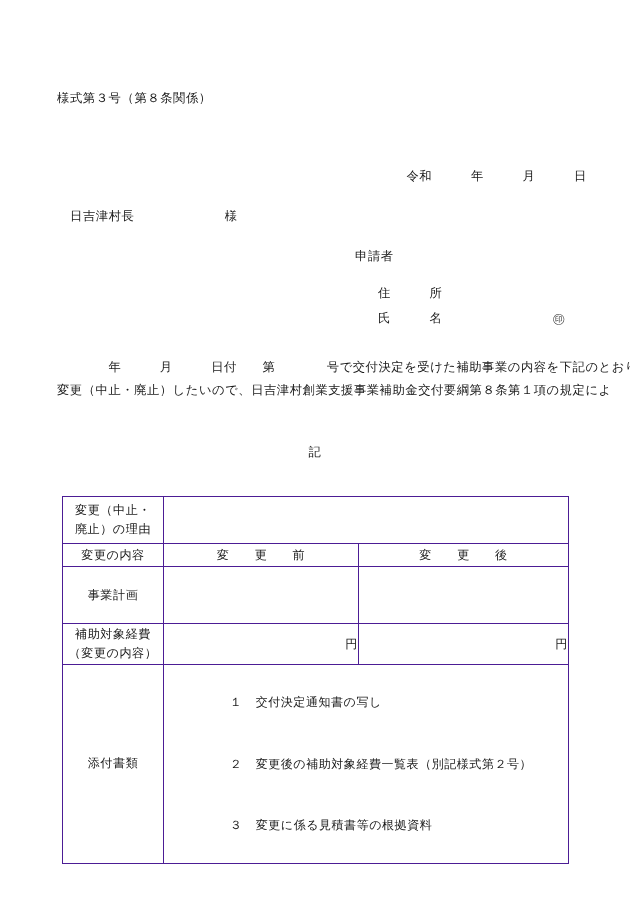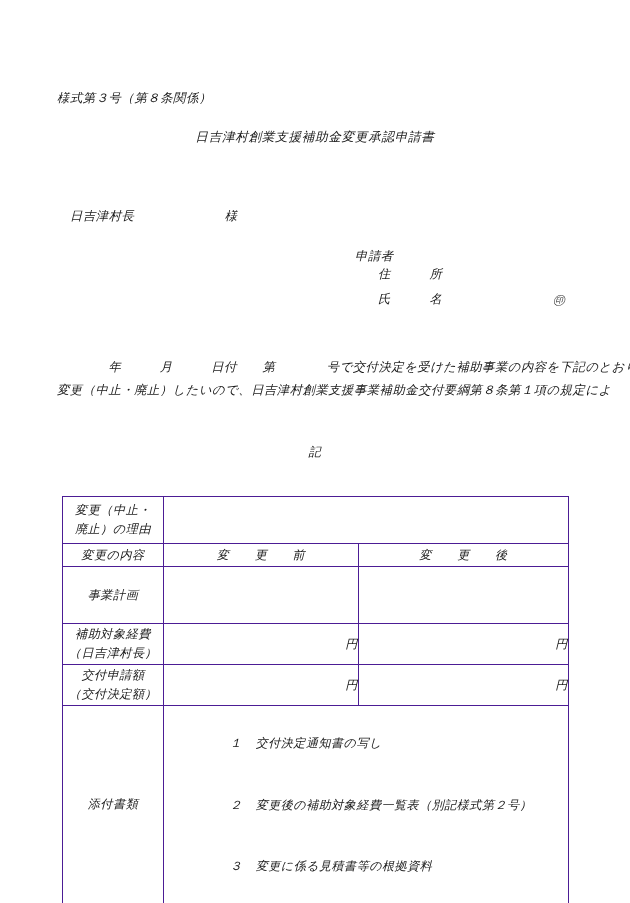--- a/index.html
+++ b/index.html
@@ -15,21 +15,20 @@
     font-family: "Liberation Serif", "DejaVu Serif", serif;
     color: #1a1a1a;
     -webkit-font-smoothing: antialiased;
   }
   .page {
     position: absolute;
     inset: 0;
     width: 630px;
     height: 903px;
     overflow: hidden;
-    font-style: italic;
   }
 
   
   .doc-text {
     font-size: 12.3px;
     line-height: 1;
     letter-spacing: 0.6px;
     white-space: pre;
   }
 
@@ -69,21 +68,21 @@
     text-align: right;
   }
 
   
   .applicant-block {
     position: absolute;
     left: 355px;
     top: 250px;
   }
   .applicant-heading {
-    margin: 0 0 6px 0;
+    margin: 0 0 25px 0;
   }
   .applicant-row {
     position: relative;
     margin: 0 0 11px 0;
     width: 210px;
     height: 14px;
   }
   .applicant-row:last-child { margin-bottom: 16px; }
   .applicant-row .field-label {
     position: absolute;
@@ -189,22 +188,22 @@
     font-family: "Liberation Serif", serif;
   }
 </style>
 </head>
 <body>
 
 <div class="page">
 
   <div class="form-number doc-text">様式第３号（第８条関係）</div>
 
-  <div class="doc-title">日吉津村創業支援補助金変更承認申請書</div>
-
+
+  <div class="date-line doc-text">令和　　　年　　　月　　　日</div>
 
   <div class="addressee doc-text">日吉津村長　　　　　　　様</div>
 
   <div class="applicant-block">
     <div class="applicant-heading doc-text">申請者</div>
     <div class="applicant-row">
       <span class="field-label doc-text">住　　　所</span>
     </div>
     <div class="applicant-row">
       <span class="field-label doc-text">氏　　　名</span>
@@ -242,34 +241,26 @@
 
       <tr class="row-plan">
         <td class="cell-label">事業計画</td>
         <td class="cell-blank"></td>
         <td class="cell-blank"></td>
       </tr>
 
       <tr class="row-expense">
         <td class="cell-label">
           <span class="label-line">補助対象経費</span>
-          <span class="label-line">（日吉津村長）</span>
+          <span class="label-line">（変更の内容）</span>
         </td>
         <td class="cell-yen">円</td>
         <td class="cell-yen">円</td>
       </tr>
 
-      <tr class="row-amount">
-        <td class="cell-label">
-          <span class="label-line">交付申請額</span>
-          <span class="label-line">（交付決定額）</span>
-        </td>
-        <td class="cell-yen">円</td>
-        <td class="cell-yen">円</td>
-      </tr>
 
       <tr class="row-attach">
         <td class="cell-label">添付書類</td>
         <td colspan="2">
           <ul class="attach-list">
             <li>
               <span class="attach-num">１</span><span>交付決定通知書の写し</span>
             </li>
             <li>
               <span class="attach-num">２</span><span>変更後の補助対象経費一覧表（別記様式第２号）</span>

